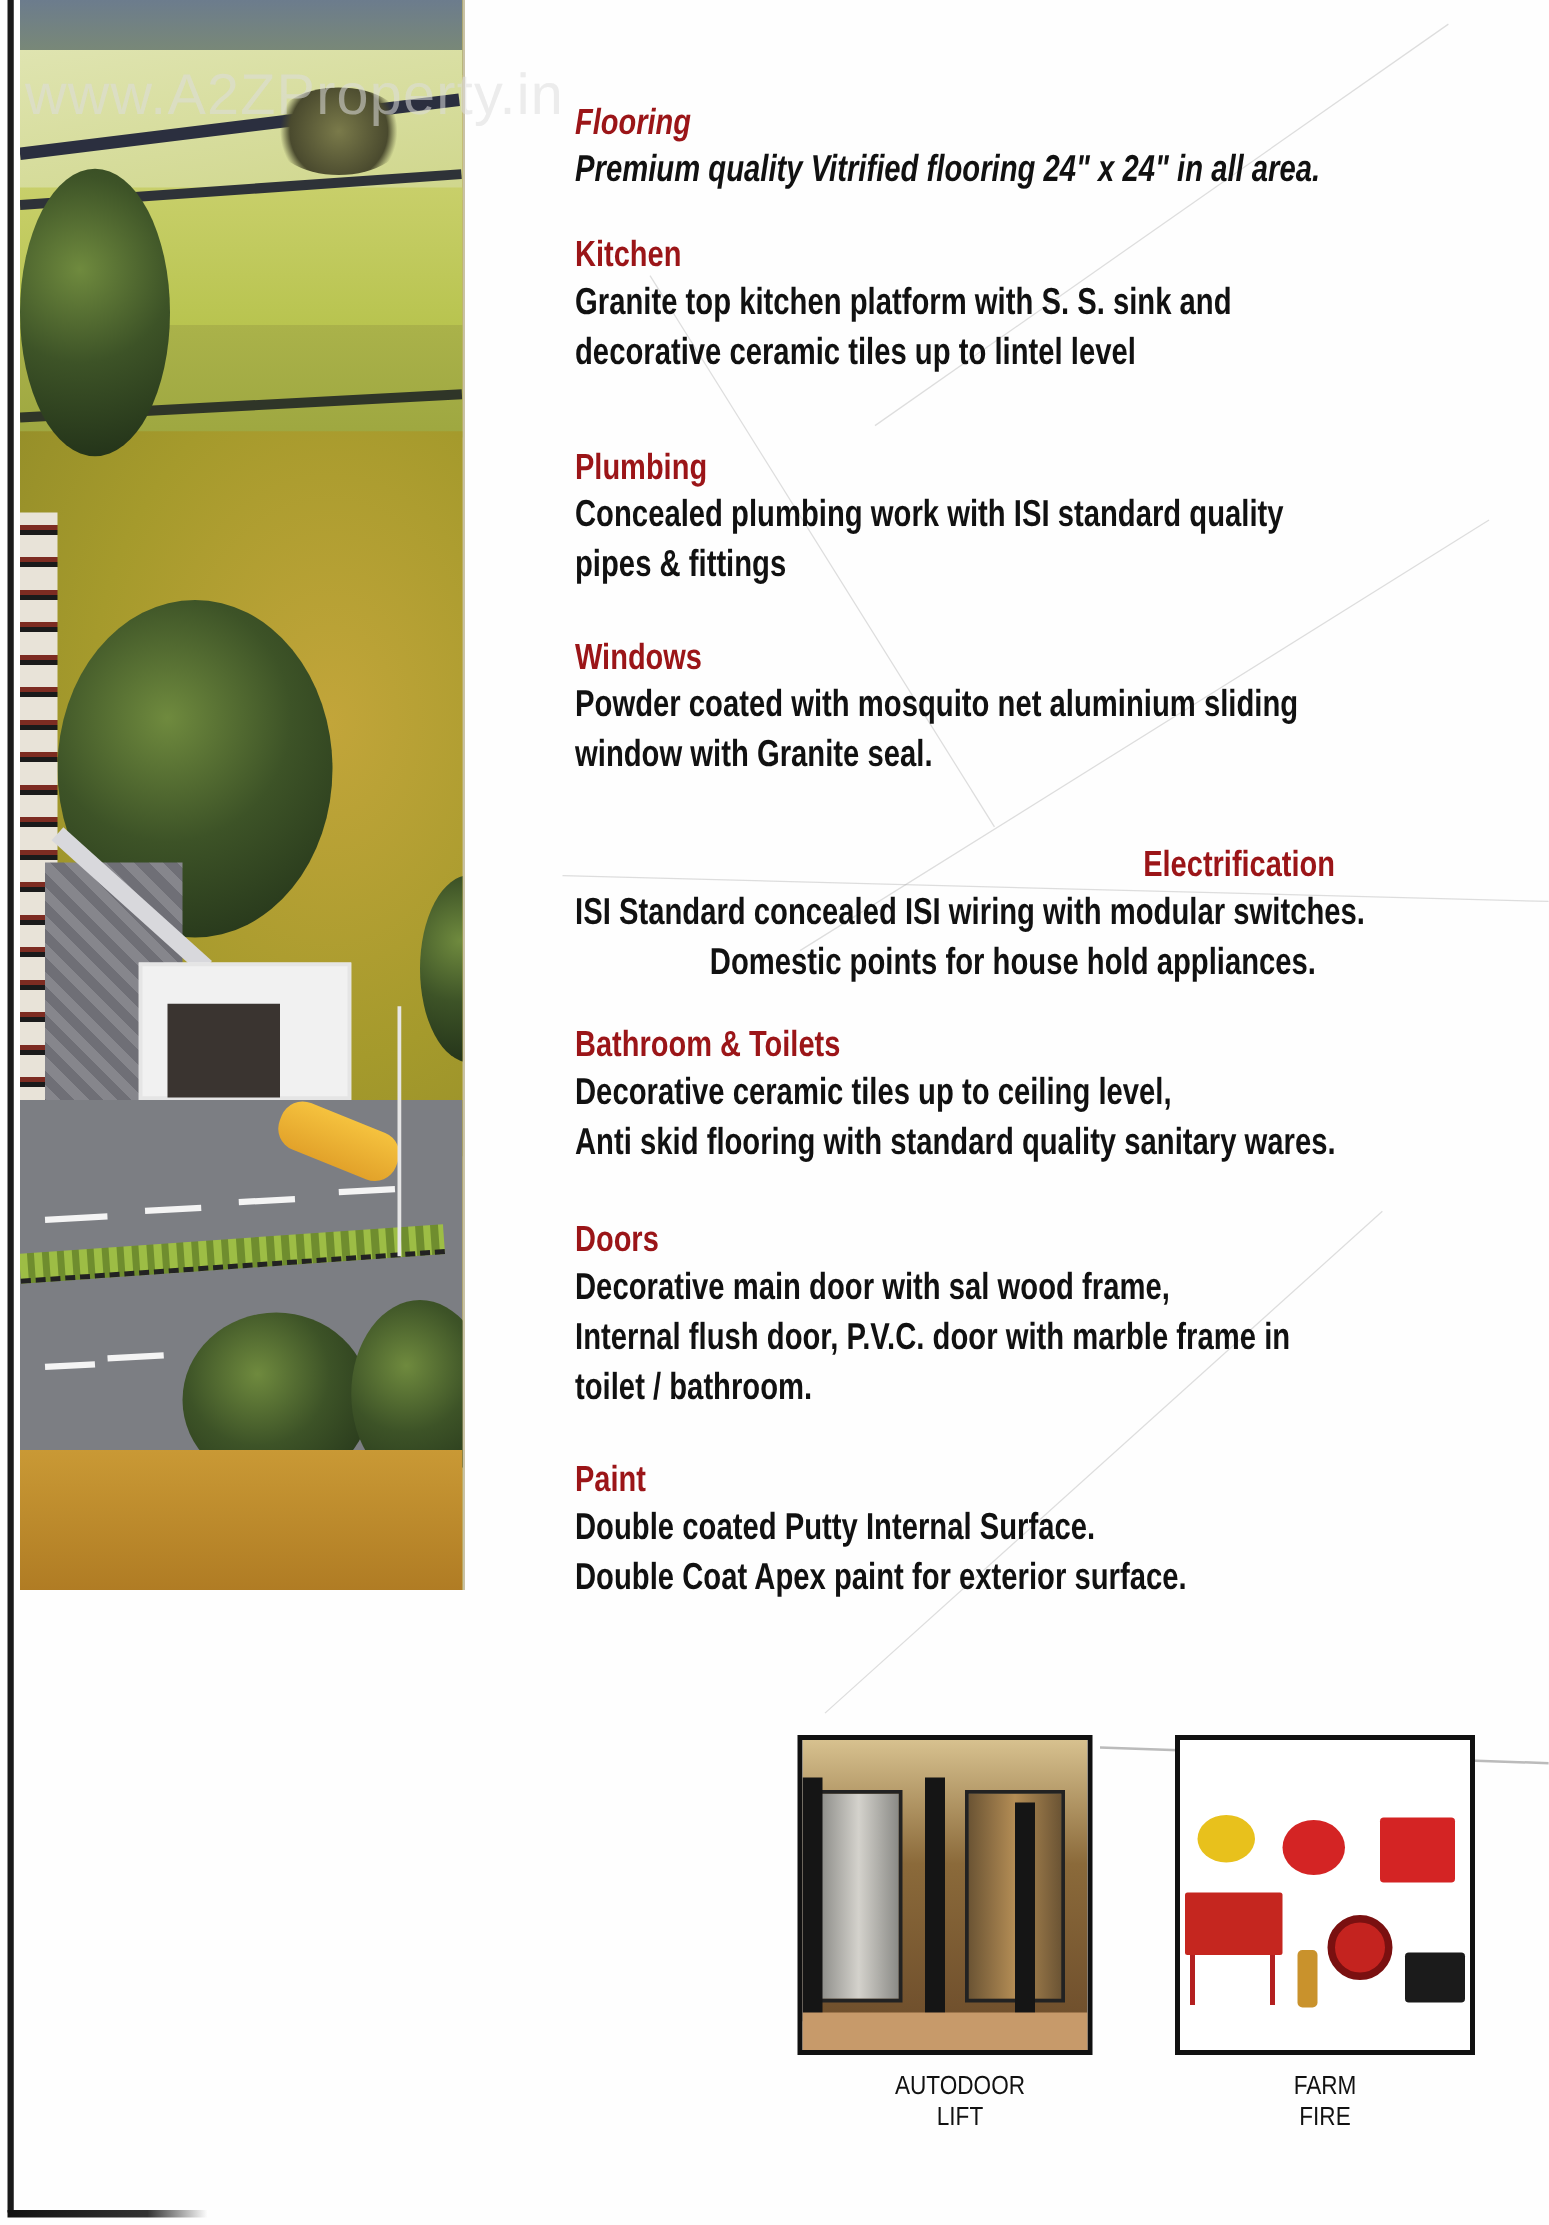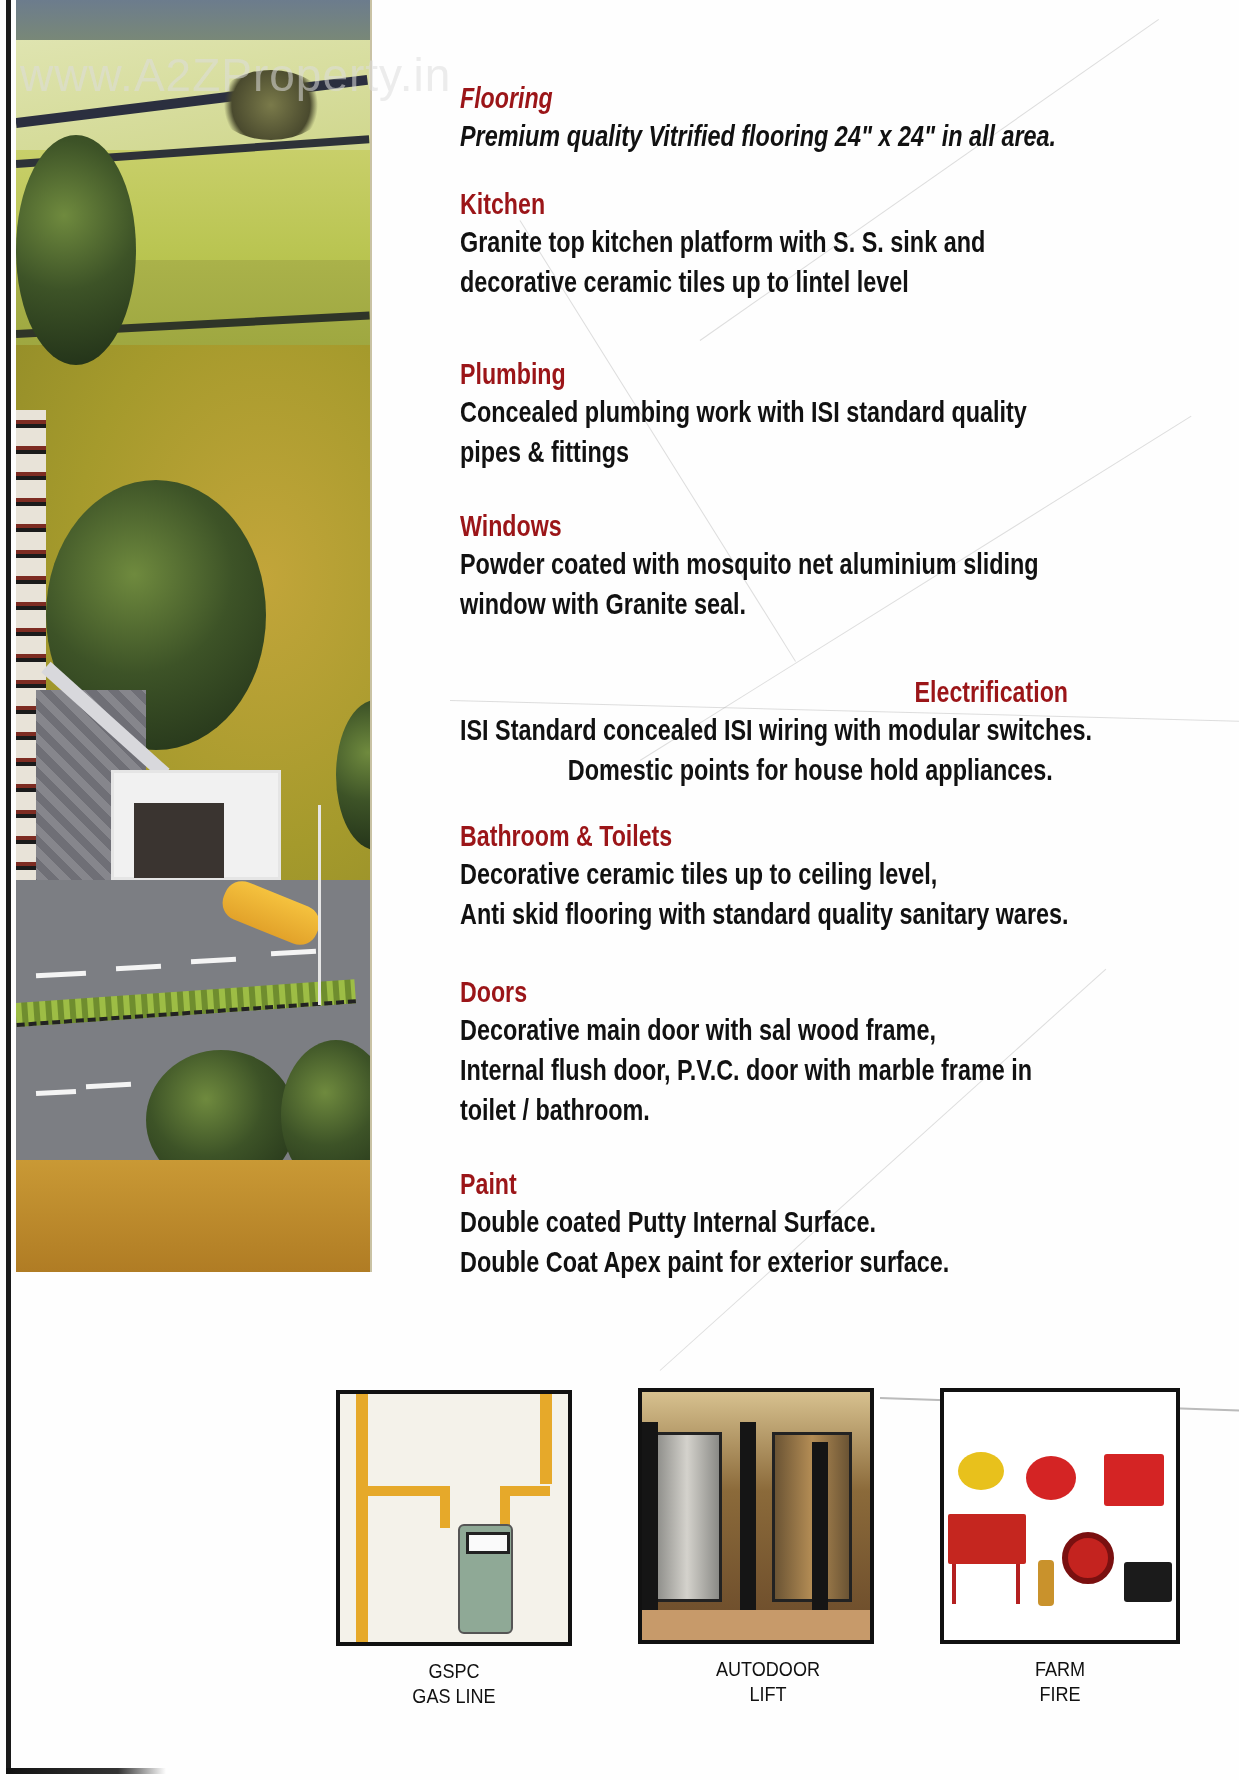--- a/index.html
+++ b/index.html
@@ -230,36 +230,20 @@
     <div class="spec" style="top:1166px;">
       <div class="spec-title">Paint</div>
       <div class="spec-line">Double coated Putty Internal Surface.</div>
       <div class="spec-line">Double Coat Apex paint for exterior surface.</div>
     </div>
   </div>
 
   <div class="rule-right"></div>
 
 
-  <div class="amenity" style="left:336px;top:1390px;width:236px;height:320px;">
-    <div class="amenity-photo" style="left:0;top:0;width:236px;height:256px;">
-      <div class="gas-bg"></div>
-      <div class="pipe-v" style="left:16px;top:0;height:256px;"></div>
-      <div class="pipe-v" style="left:200px;top:0;height:90px;"></div>
-      <div class="pipe-h" style="left:20px;top:92px;width:80px;"></div>
-      <div class="pipe-v" style="left:100px;top:92px;height:42px;width:10px;"></div>
-      <div class="pipe-h" style="left:160px;top:92px;width:50px;"></div>
-      <div class="pipe-v" style="left:160px;top:92px;height:42px;width:10px;"></div>
-      <div class="meter"></div>
-    </div>
-    <div class="amenity-label" style="top:268px;">
-      <span>GSPC</span>
-      <span>GAS LINE</span>
-    </div>
-  </div>
 
   <div class="amenity" style="left:638px;top:1388px;width:260px;height:320px;">
     <div class="amenity-photo" style="left:0;top:0;width:236px;height:256px;">
       <div class="lift-bg"></div>
       <div class="lift-door" style="left:10px;width:70px;"></div>
       <div class="lift-door" style="left:130px;width:80px;background:linear-gradient(90deg,#6b5434,#b48d55,#6b5434);"></div>
       <div class="lift-col" style="left:0;"></div>
       <div class="lift-col" style="left:98px;"></div>
       <div class="lift-col" style="left:170px;top:50px;height:175px;"></div>
       <div class="lift-floor"></div>

